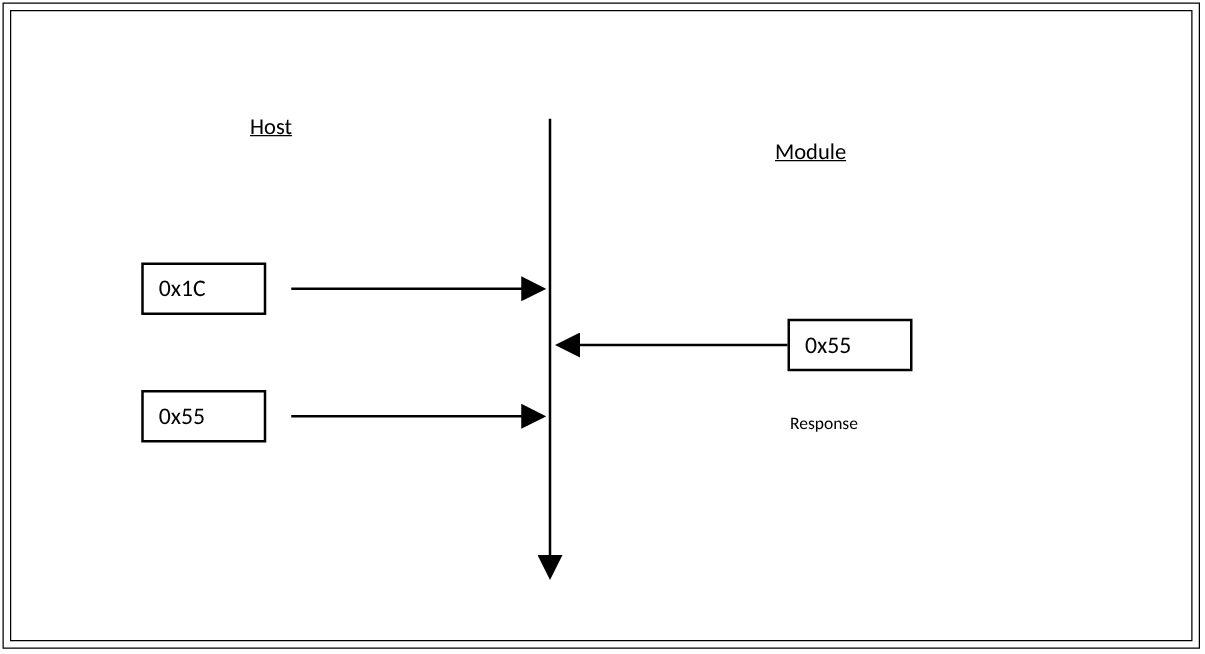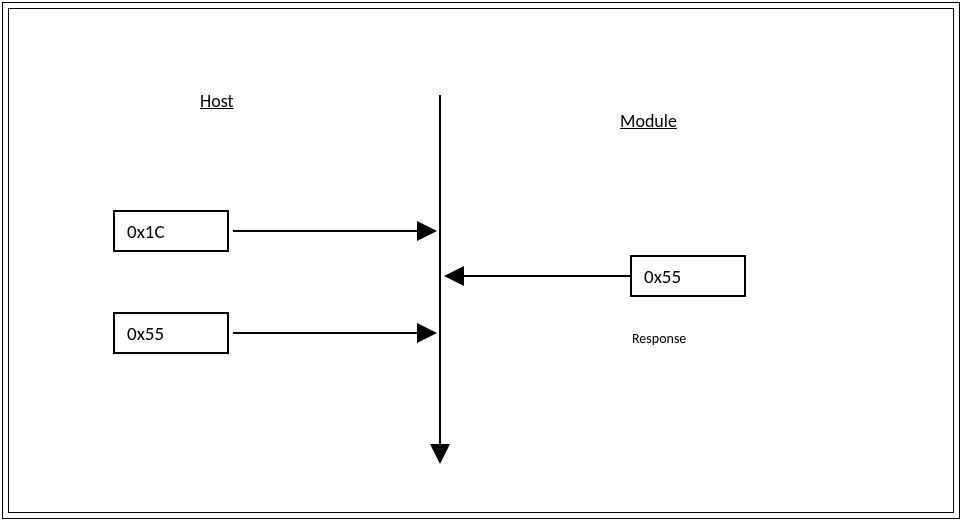--- a/index.html
+++ b/index.html
@@ -31,21 +31,21 @@
   .label {
     position: absolute;
     font-size: 18px;
     color: #000;
     text-decoration: underline;
   }
   .box {
     position: absolute;
     border: 2px solid #000;
     background: #fff;
-    width: 116px;
+    width: 100px;
     height: 42px;
     box-sizing: border-box;
   }
   .box-text {
     position: absolute;
     left: 12px;
     top: 8px;
     font-size: 19px;
     color: #000;
   }

